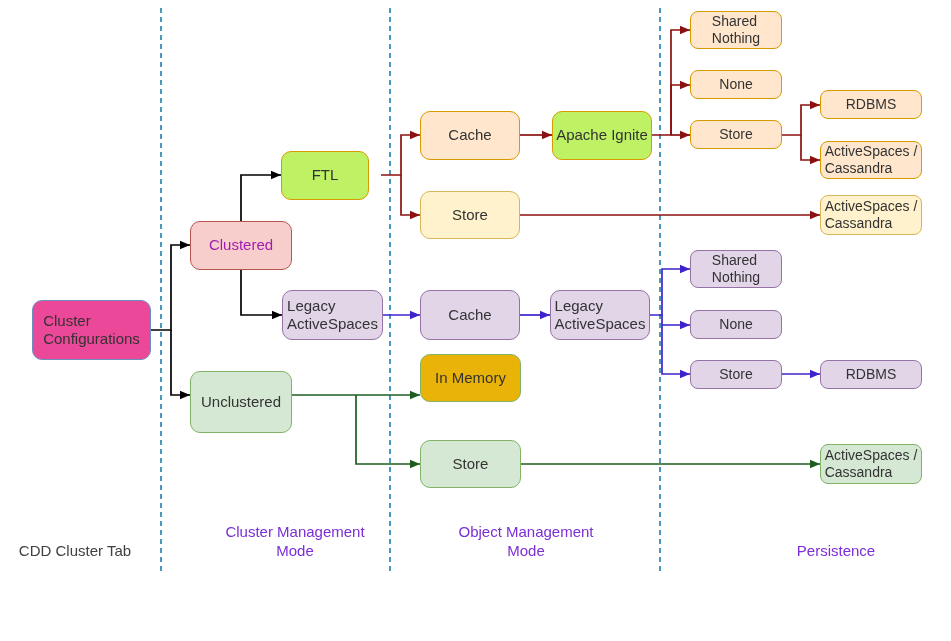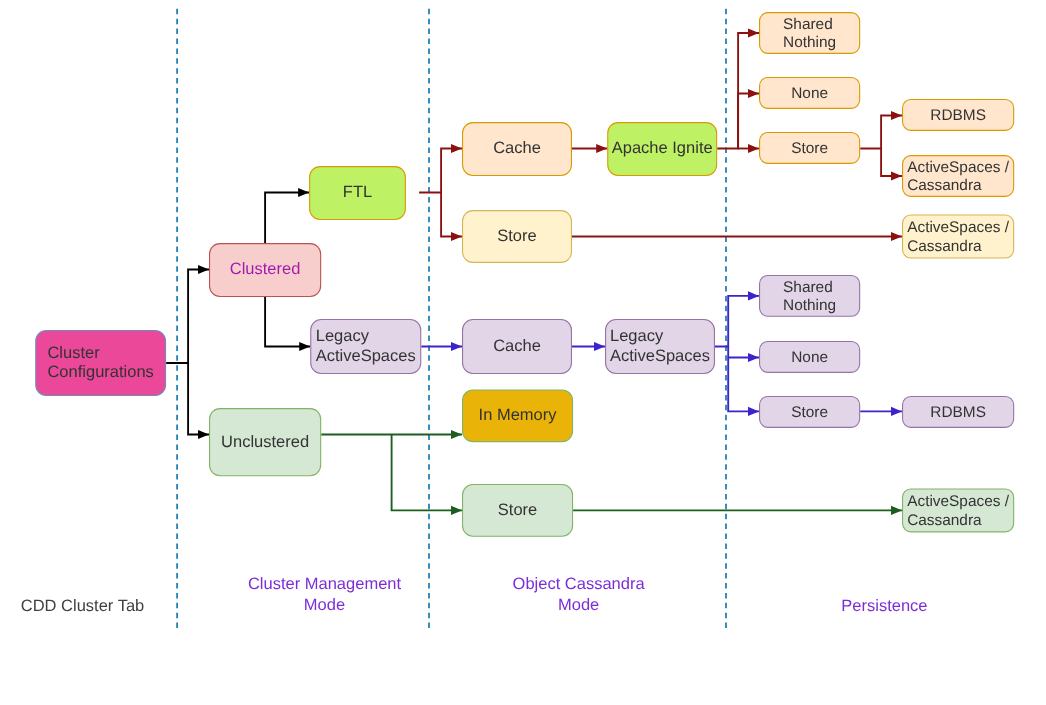--- a/index.html
+++ b/index.html
@@ -105,17 +105,17 @@
       <div class="node" style="left: 690px; top: 310px; width: 92px; height: 29px; background: rgb(225, 213, 231); border-color: rgb(150, 115, 166); color: rgb(51, 51, 51); border-radius: 8px; font-size: 14px;">None</div>
       <div class="node" style="left: 690px; top: 360px; width: 92px; height: 29px; background: rgb(225, 213, 231); border-color: rgb(150, 115, 166); color: rgb(51, 51, 51); border-radius: 8px; font-size: 14px;">Store</div>
       <div class="node" style="left: 820px; top: 360px; width: 102px; height: 29px; background: rgb(225, 213, 231); border-color: rgb(150, 115, 166); color: rgb(51, 51, 51); border-radius: 8px; font-size: 14px;">RDBMS</div>
       <div class="node" style="left: 820px; top: 444px; width: 102px; height: 40px; background: rgb(213, 232, 212); border-color: rgb(130, 179, 102); color: rgb(51, 51, 51); border-radius: 8px; font-size: 14px;">ActiveSpaces /
 Cassandra</div>
     </div>
   <div id="label-layer">
       <div class="col-label" style="left: 75px; top: 551px; color: #404040;">CDD Cluster Tab</div>
       <div class="col-label" style="left: 280px; top: 541px; color: rgb(124, 46, 214); margin-left: 15px;">Cluster Management
 Mode</div>
-      <div class="col-label" style="left: 526px; top: 541px; color: rgb(124, 46, 214);">Object Cassandra
+      <div class="col-label" style="left: 526px; top: 541px; color: rgb(124, 46, 214);">Object Management
 Mode</div>
-      <div class="col-label" style="left: 804px; top: 551px; color: rgb(124, 46, 214);">Persistence</div>
+      <div class="col-label" style="left: 836px; top: 551px; color: rgb(124, 46, 214);">Persistence</div>
     </div>
 </div>
 
 </body></html>

